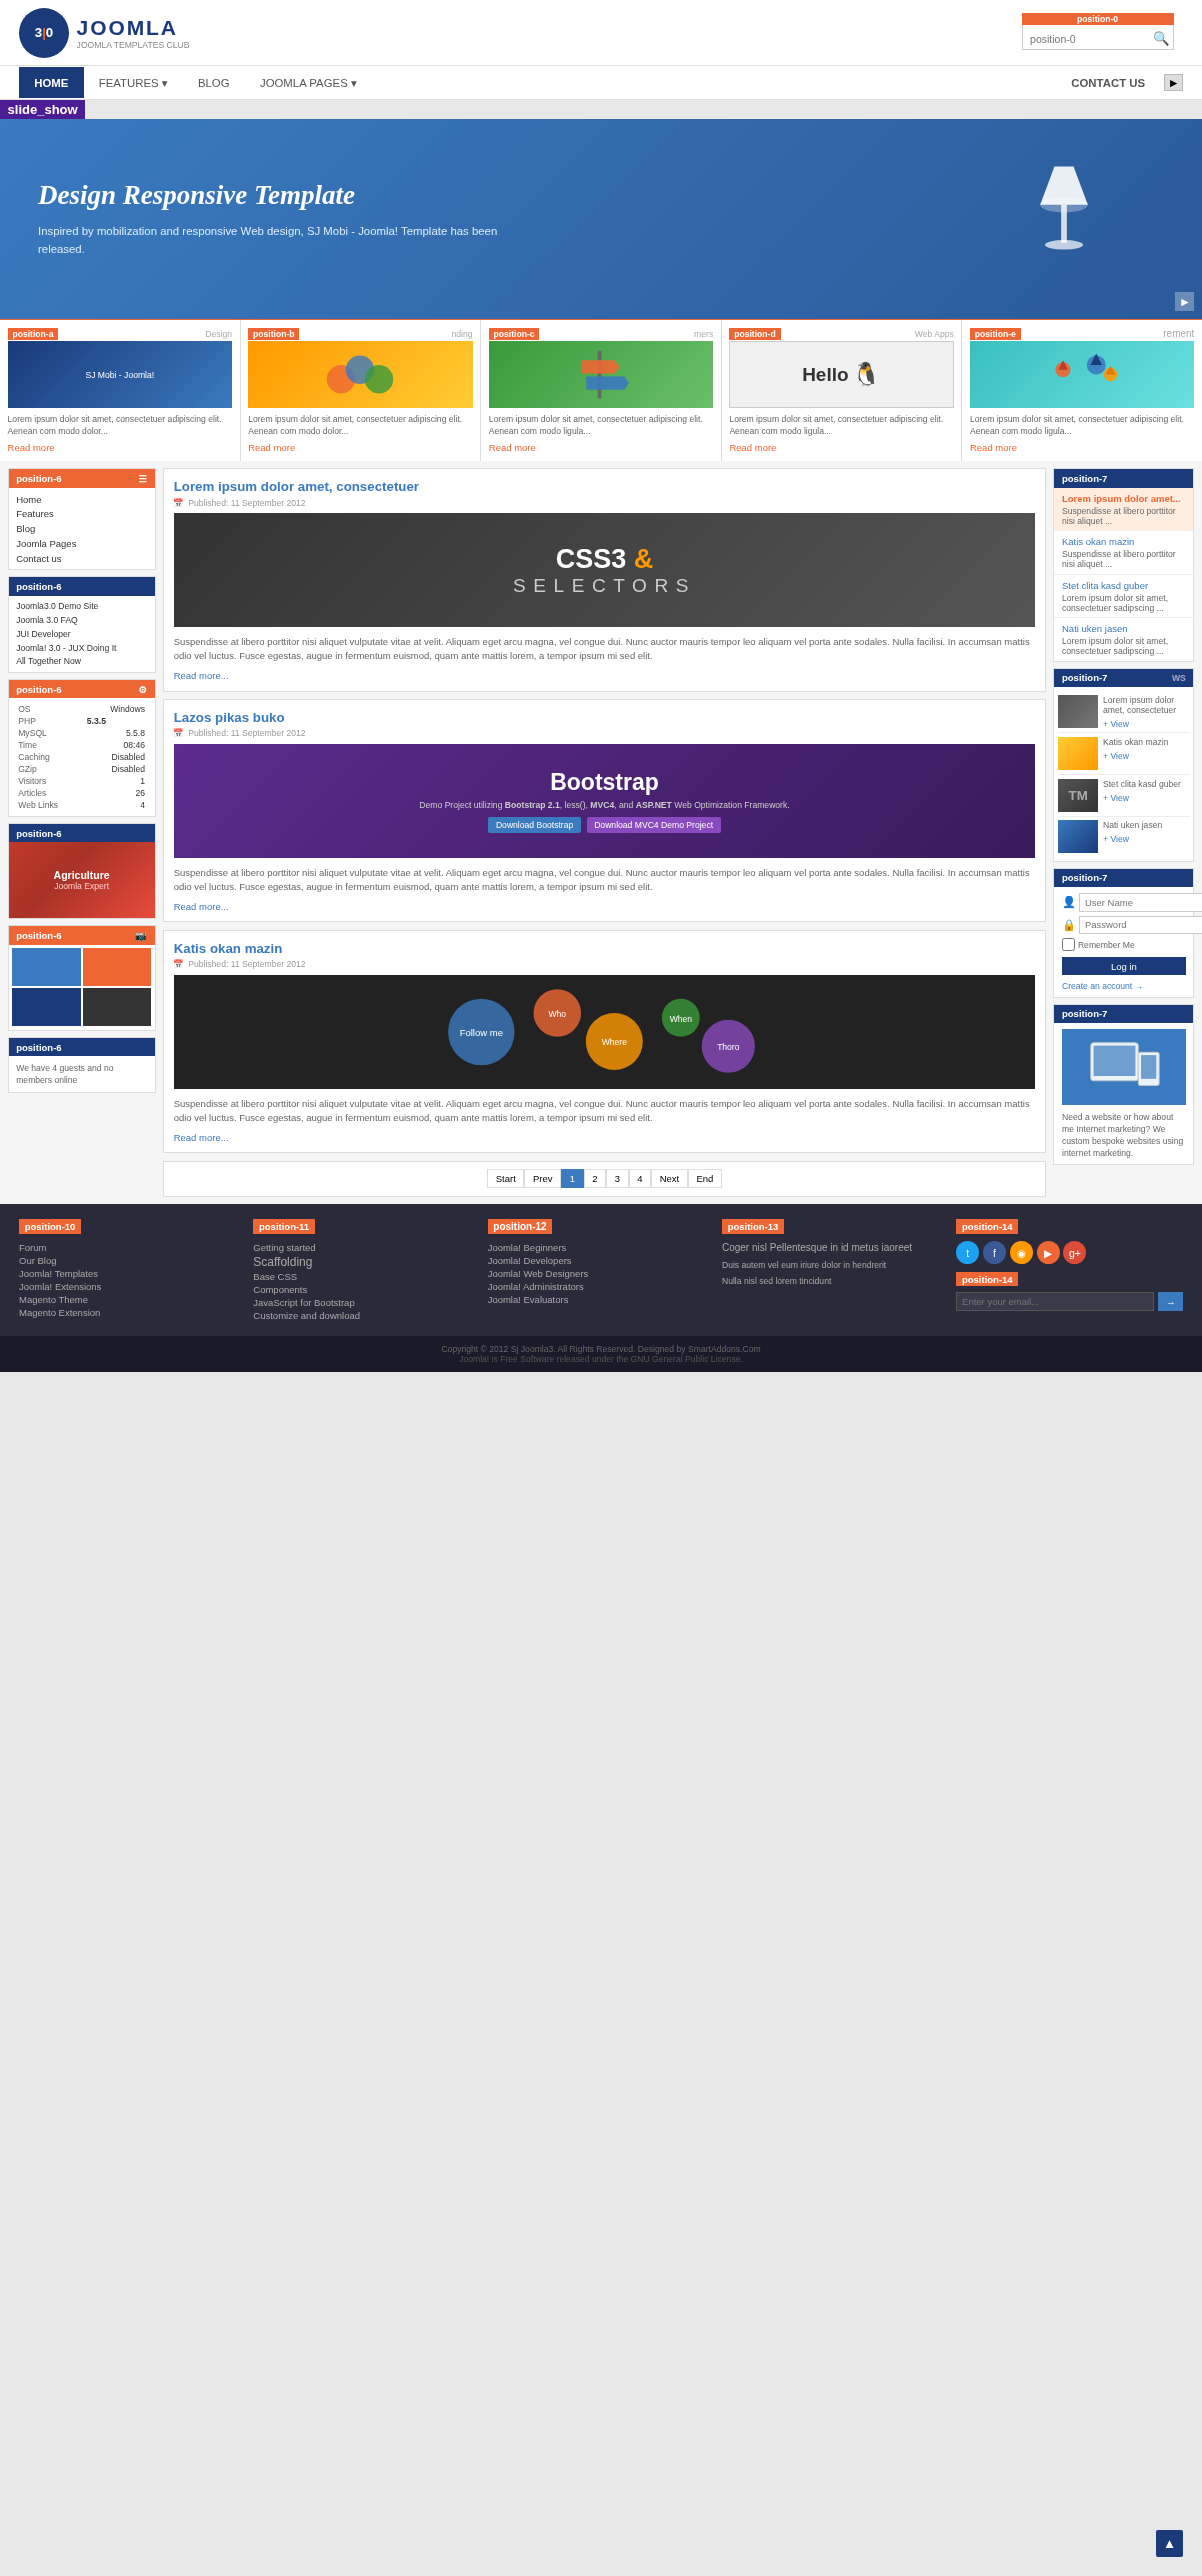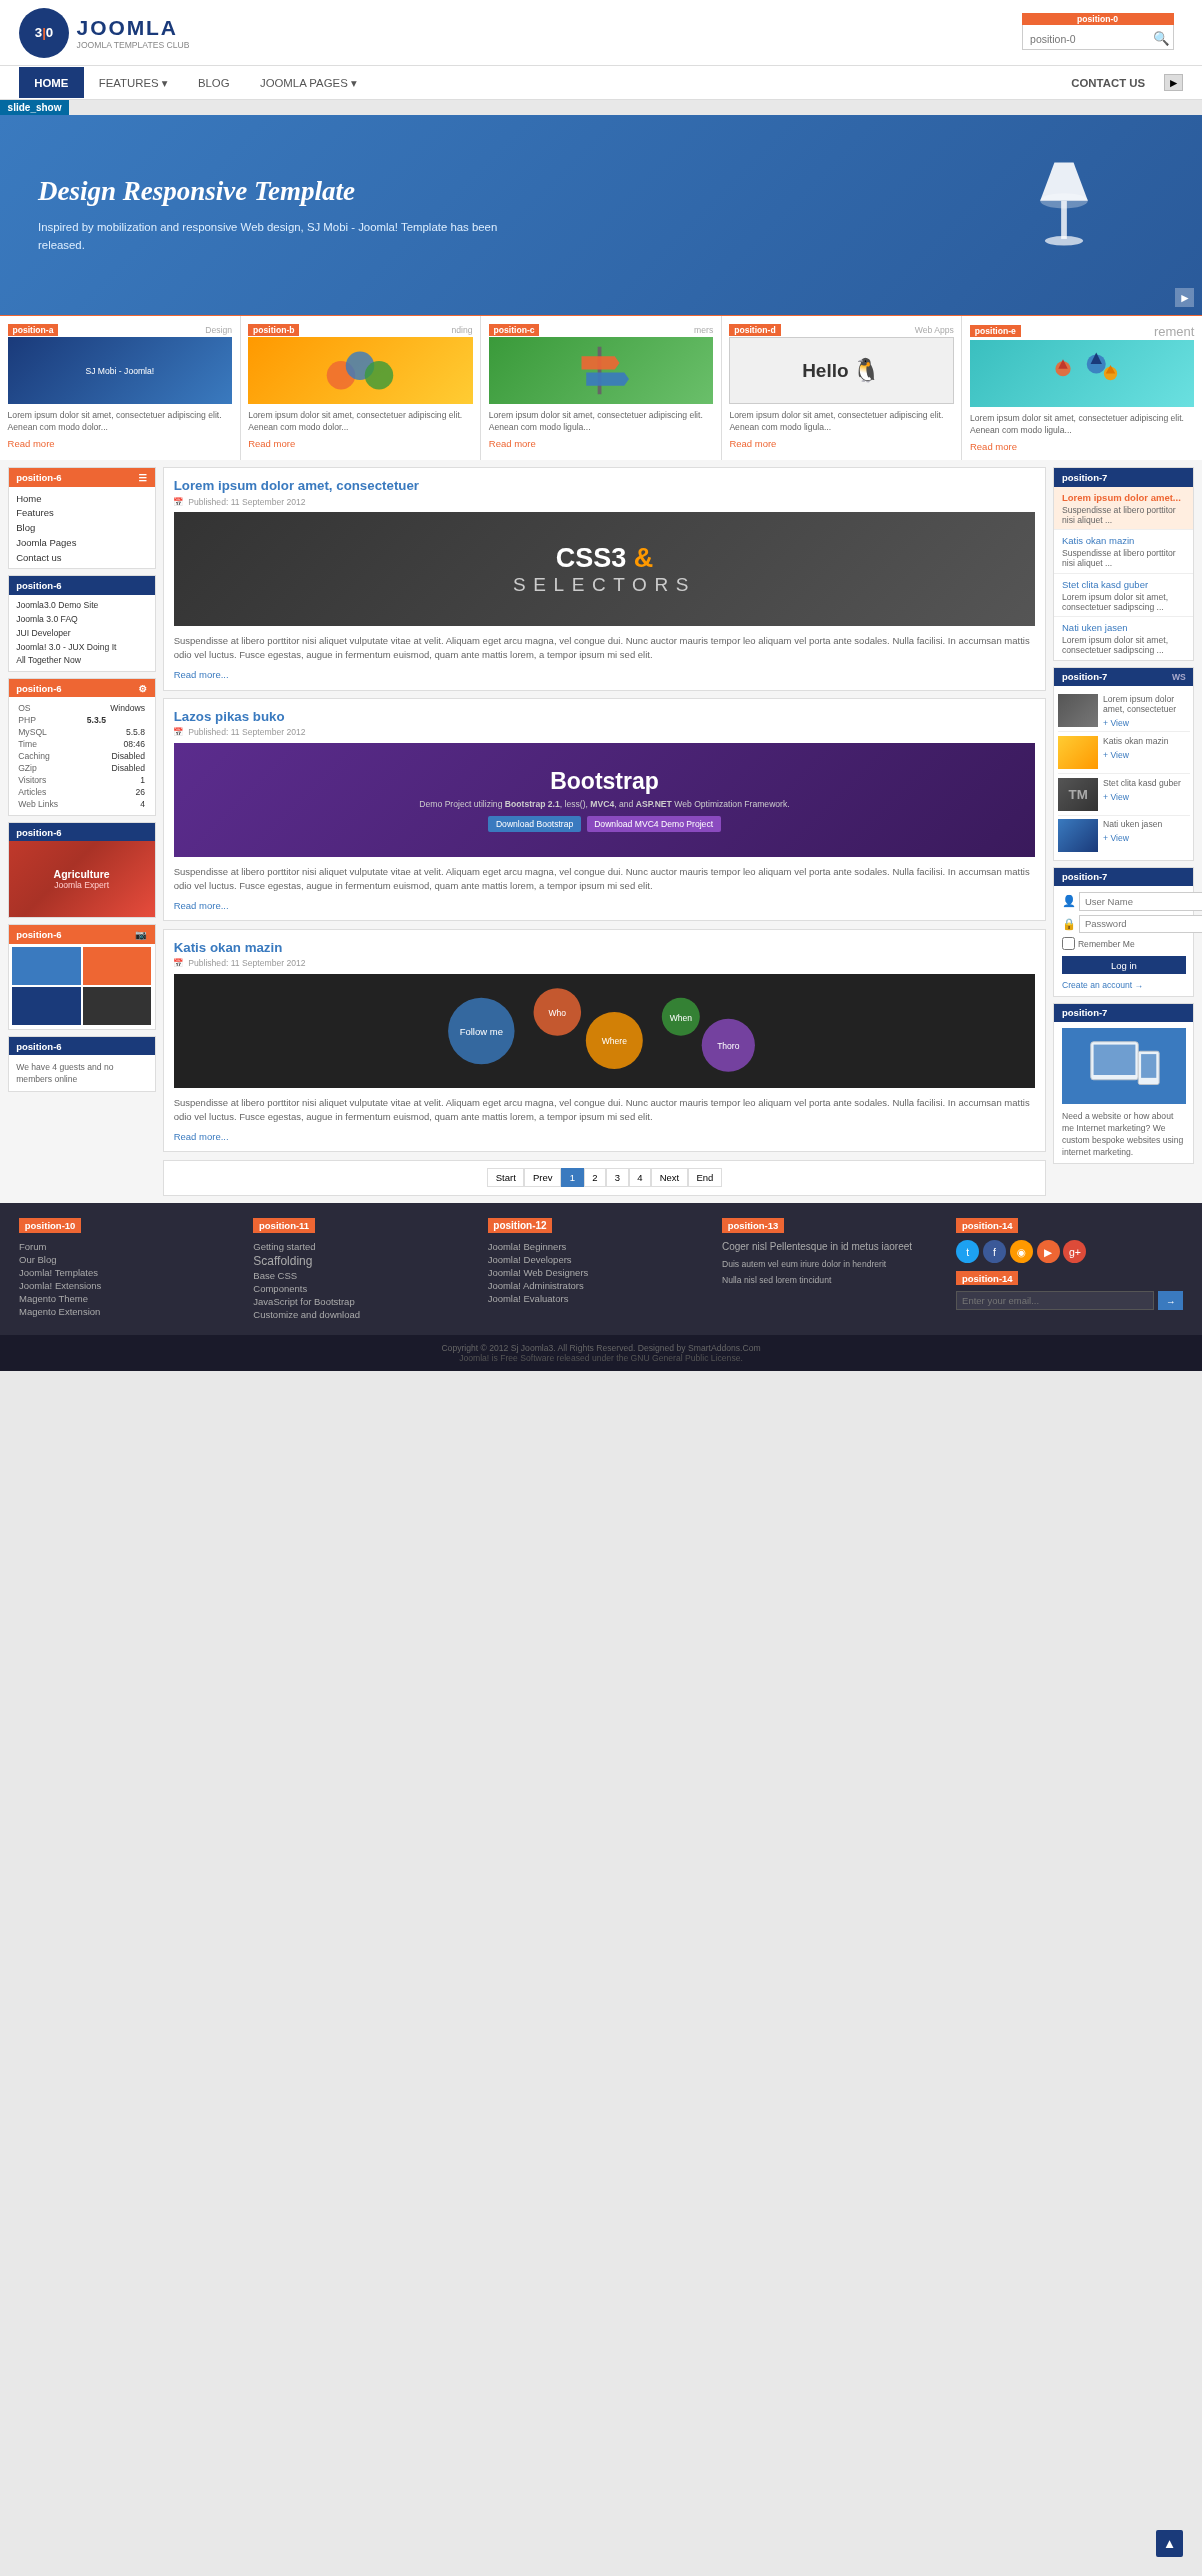--- a/index.html
+++ b/index.html
@@ -30,21 +30,21 @@
 <div style="background:#fff; border-bottom:1.9px solid #ddd; padding:0 19px; display:flex; align-items:center;">
   <a style="padding:9.5px 15.2px; font-size:11.4px; background:#1a3a7a; color:#fff; font-weight:bold; cursor:pointer; text-decoration:none;">HOME</a>
   <a style="padding:9.5px 15.2px; font-size:11.4px; color:#555; cursor:pointer;">FEATURES ▾</a>
   <a style="padding:9.5px 15.2px; font-size:11.4px; color:#555; cursor:pointer;">BLOG</a>
   <a style="padding:9.5px 15.2px; font-size:11.4px; color:#555; cursor:pointer;">JOOMLA PAGES ▾</a>
   <a style="padding:9.5px 19px; font-size:11.4px; color:#555; cursor:pointer; margin-left:auto; font-weight:bold;">CONTACT US</a>
   <button style="background:#ddd; border:1px solid #bbb; padding:1.9px 4.8px; font-size:9.5px; cursor:pointer;">▶</button>
 </div>
 
 <div>
-  <div style="display:inline-block; background:#0369a1; color:#fff; font-size:10px; padding:1.9px 7.6px; font-weight:bold;">
+  <div style="display:inline-block; background:#4c1d95; color:#fff; font-size:13px; padding:1.9px 7.6px; font-weight:bold;">
     <span>slide_show</span>
   </div>
   <div style="background:linear-gradient(135deg, #3a7abf 0%, #2a5a9a 100%); padding:38px 38px 38px 38px; position:relative; min-height:200px; display:flex; align-items:center;">
     <div style="max-width:476px;">
       <h2 style="font-size:27px; font-weight:bold; color:#fff; font-style:italic; margin-bottom:11.4px; font-family:'Comic Sans MS', cursive;">Design Responsive Template</h2>
       <p style="color:#ddeeff; font-size:11.4px; line-height:1.6;">Inspired by mobilization and responsive Web design, SJ Mobi - Joomla! Template has been released.</p>
     </div>
 
     <div style="position:absolute; right:76px; top:19px;">
       <svg width="124" height="124" viewBox="0 0 130 130">
@@ -119,21 +119,21 @@
       <span style="font-size:19px; font-weight:bold; color:#333;">Hello</span>
       <span style="font-size:23px; margin-left:3.8px;">🐧</span>
     </div>
     <p style="font-size:8.6px; color:#666; margin-bottom:3.8px; line-height:1.4;">Lorem ipsum dolor sit amet, consectetuer adipiscing elit. Aenean com modo ligula...</p>
     <a style="color:#e63; font-size:9.5px; cursor:pointer; text-decoration:none;">Read more</a>
   </div>
 
   <div style="flex:1; padding:7.6px; background:#fff;">
     <div style="display:flex; justify-content:space-between; align-items:center; margin-bottom:1.9px;">
       <span style="background:#e63; color:#fff; font-size:8.6px; padding:1px 4.8px; font-weight:bold;">position-e</span>
-      <span style="font-size:13px; color:#aaa;">rement</span>
+      <span style="font-size:10px; color:#aaa;">rement</span>
     </div>
     <div style="width:100%; height:67px; background:linear-gradient(135deg,#3abfbf,#6ae0e0); margin-bottom:4.8px; display:flex; align-items:center; justify-content:center;">
 
       <svg width="86" height="57" viewBox="0 0 90 60">
         <circle cx="25" cy="25" r="8" fill="#e63" opacity="0.9"></circle>
         <polygon points="20,25 25,15 30,25" fill="#c0392b"></polygon>
         <circle cx="60" cy="20" r="10" fill="#3a7abf" opacity="0.9"></circle>
         <polygon points="54,20 60,8 66,20" fill="#1a3a7a"></polygon>
         <circle cx="75" cy="30" r="7" fill="#f90" opacity="0.9"></circle>
         <polygon points="70,30 75,21 80,30" fill="#e07800"></polygon>

